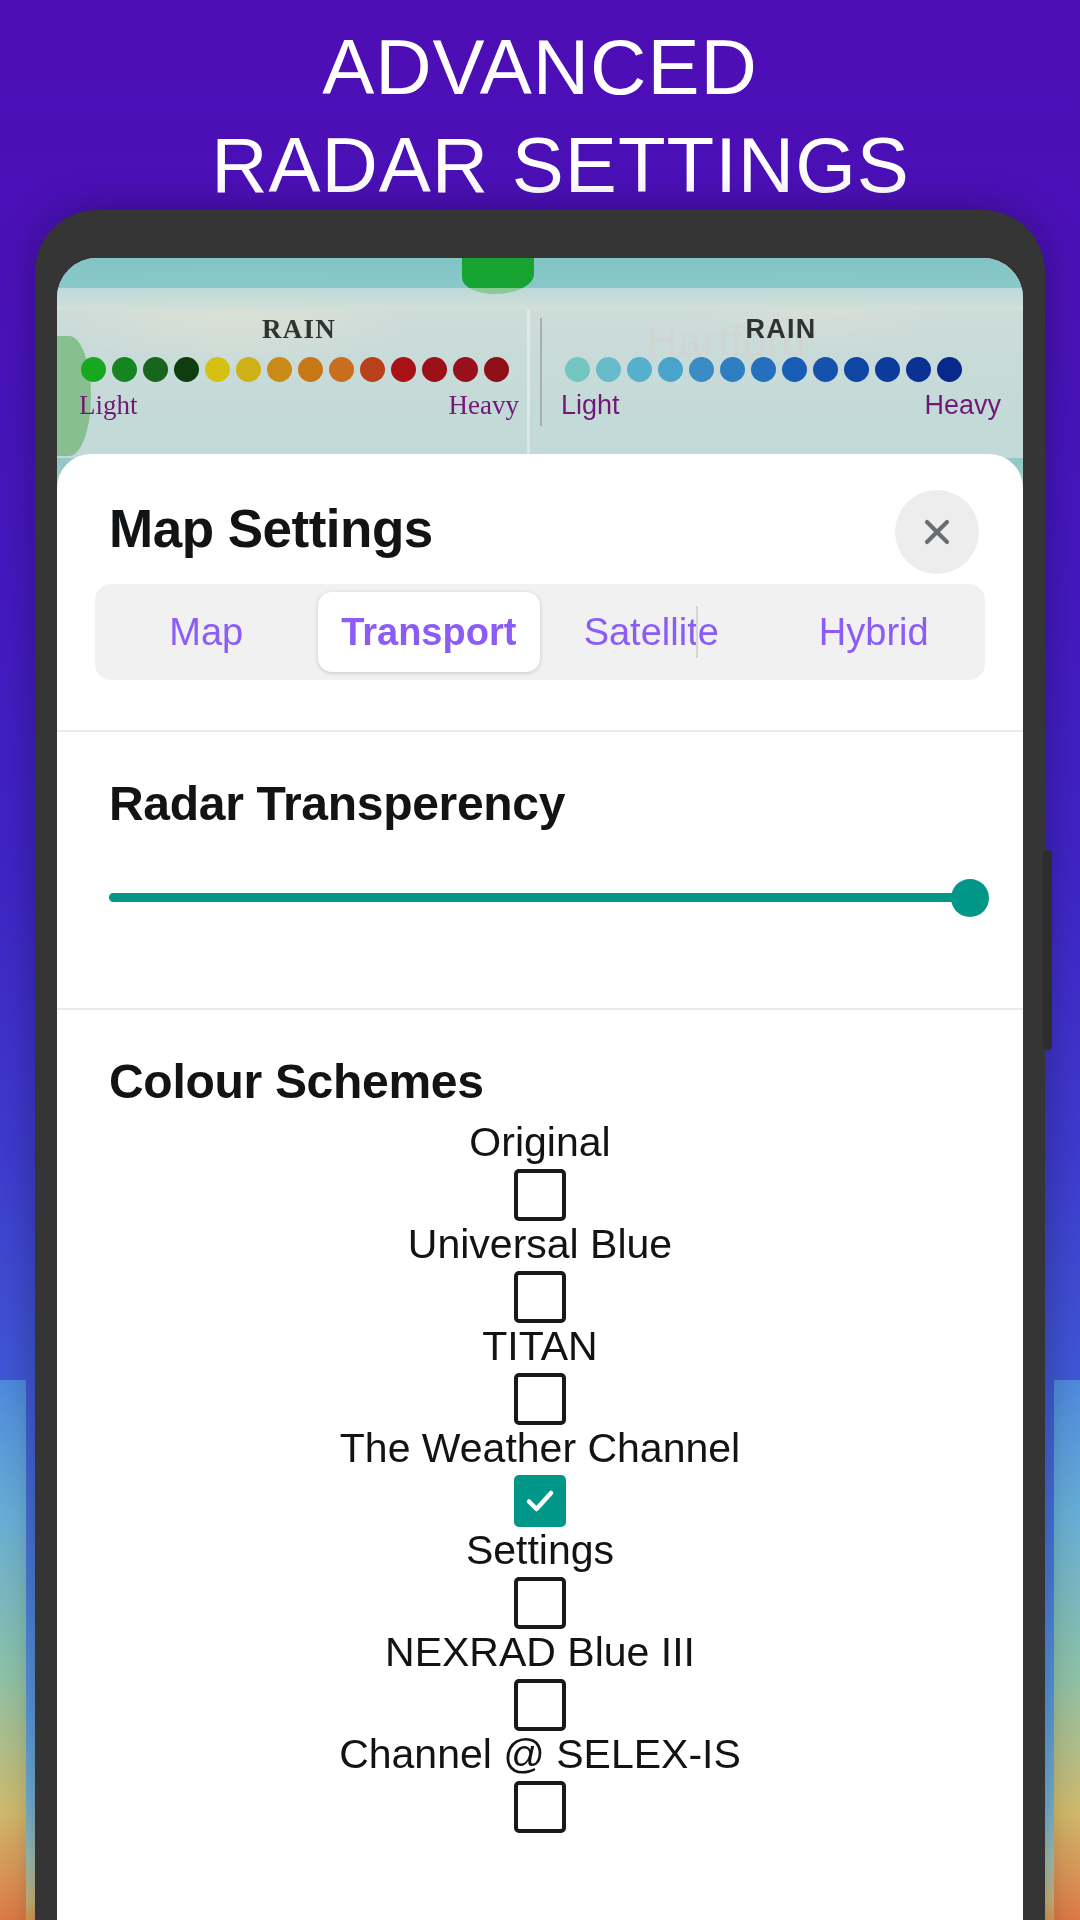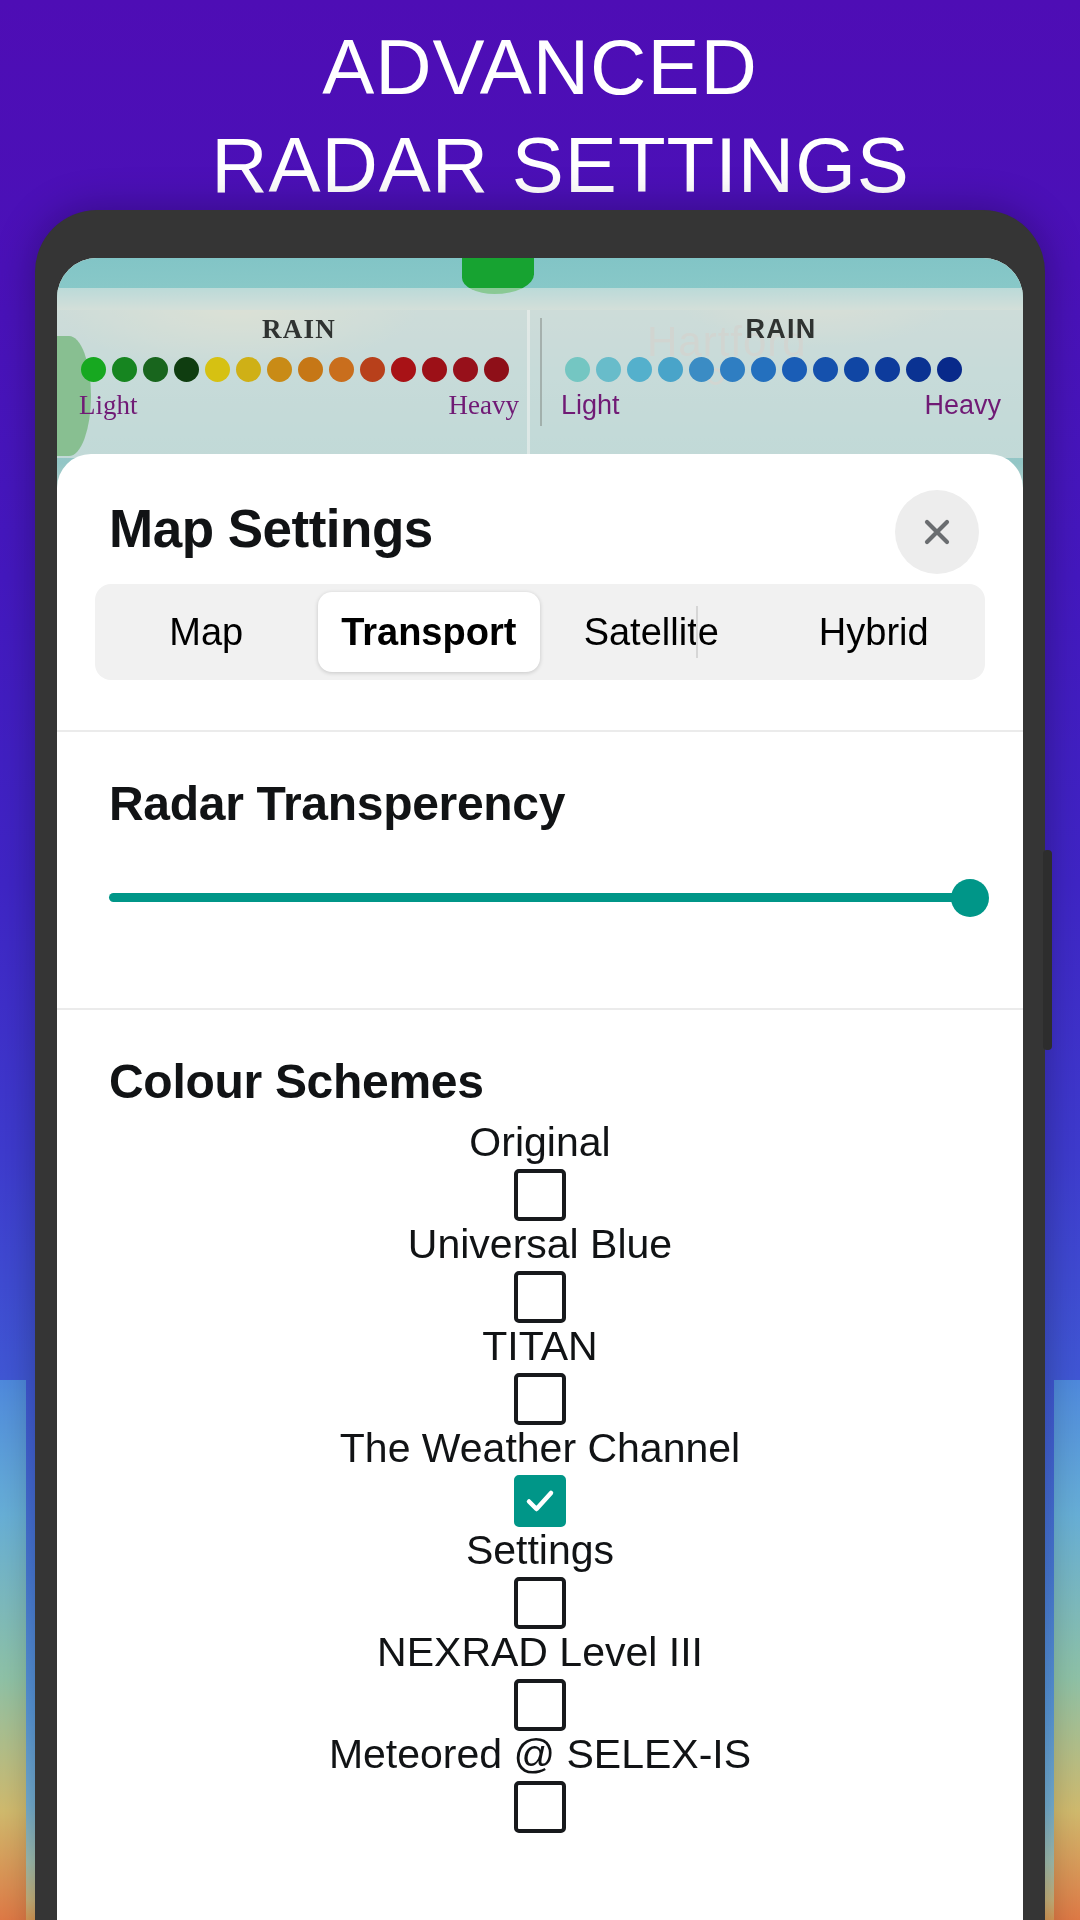--- a/index.html
+++ b/index.html
@@ -153,21 +153,21 @@
   .close-btn svg { display:block; }
 
   
   .tabs-wrap { padding:0 38px; }
   .tabs {
     position:relative; display:flex; align-items:center;
     height:96px; background:#f1f1f1; border-radius:16px;
   }
   .tab {
     flex:1 1 0; height:96px; display:flex; align-items:center; justify-content:center;
-    font-size:38px; color:#000000; white-space:nowrap;
+    font-size:38px; color:#8b5cf6; white-space:nowrap;
   }
   .tab.active {
     background:#ffffff; border-radius:14px; font-weight:bold;
     height:80px; margin:12px 0;
     box-shadow:0 1px 4px rgba(0,0,0,.18);
   }
   .tab-sep {
     position:absolute; left:67.5%; top:22px;
     width:2px; height:52px; background:#d6d6d6;
   }
@@ -345,25 +345,25 @@
                 <svg width="36" height="36" viewBox="0 0 36 36">
                   <path d="M7 18.5 L14.5 26 L29 10" stroke="#ffffff" stroke-width="4.5" fill="none" stroke-linecap="round" stroke-linejoin="round"></path>
                 </svg>
               </div>
             </div>
             <div class="scheme-row">
               <div class="scheme-label">Settings</div>
               <div class="checkbox"></div>
             </div>
             <div class="scheme-row">
-              <div class="scheme-label">NEXRAD Level III</div>
-              <div class="checkbox"></div>
-            </div>
-            <div class="scheme-row">
-              <div class="scheme-label">Meteored @ SELEX-IS</div>
+              <div class="scheme-label">NEXRAD Blue III</div>
+              <div class="checkbox"></div>
+            </div>
+            <div class="scheme-row">
+              <div class="scheme-label">Channel @ SELEX-IS</div>
               <div class="checkbox"></div>
             </div>
           </div>
       </div>
 
     </div>
   </div>
 </div>
 
 </body></html>

